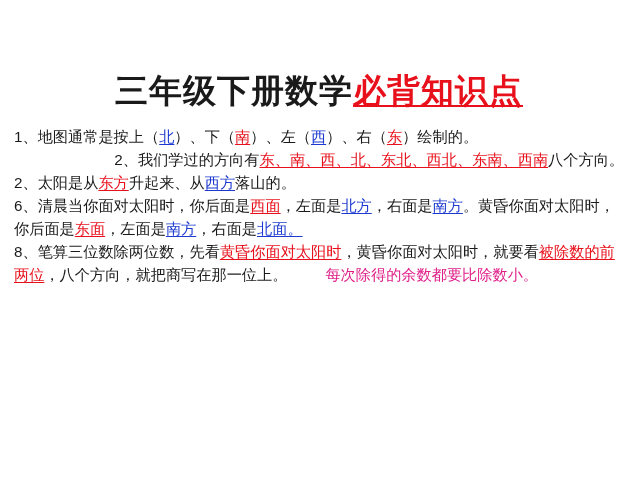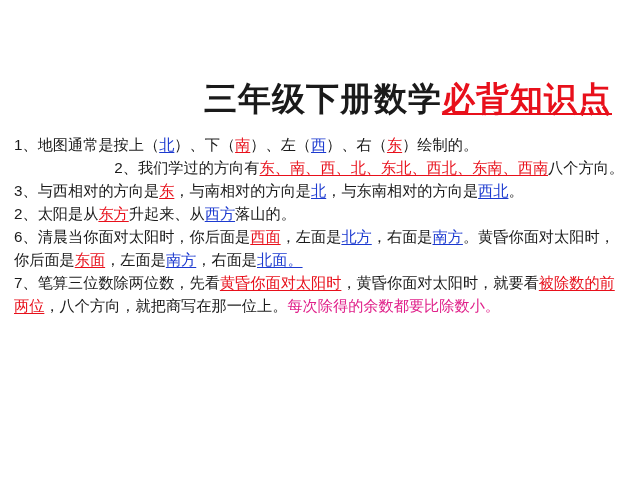--- a/index.html
+++ b/index.html
@@ -14,22 +14,22 @@
     overflow: hidden;
   }
   .page {
     position: relative;
     width: 638px;
     height: 481px;
     box-sizing: border-box;
     padding: 0 14px;
   }
   .title {
-    text-align: right;
-    margin: 12px;
+    text-align: center;
+    margin: 4px;
     padding-top: 67px;
     font-size: 33px;
     font-weight: bold;
     line-height: 1.2;
     letter-spacing: 1px;
     white-space: nowrap;
   }
   .title .t-black {
     color: #1a1a1a;
   }
@@ -48,34 +48,33 @@
   .line {
     white-space: normal;
   }
   .u {
     text-decoration: underline;
     text-decoration-thickness: 1px;
     text-underline-offset: 2px;
   }
   .blue { color: #1c3ad0; }
   .red { color: #e8101b; }
-  .pink { color: #e0218a; }
+  .pink { color: #e0218a; margin-left: 38px; }
   .black { color: #1a1a1a; }
 </style>
 </head>
 <body>
 
 <div class="page">
 
   <h1 class="title">
     <span class="t-black">三年级下册数学</span><span class="t-red">必背知识点</span>
   </h1>
 
   <div class="body" id="lines-container">
       <p class="line" style="margin: 0px;"><span class="black">1、地图通常是按上（</span><span class="blue u">北</span><span class="black">）、下（</span><span class="red u">南</span><span class="black">）、左（</span><span class="blue u">西</span><span class="black">）、右（</span><span class="red u">东</span><span class="black">）绘制的。</span></p>
       <p class="line" style="margin: 0px; text-align: right;"><span class="black">2、我们学过的方向有</span><span class="red u">东、南、西、北、东北、西北、东南、西南</span><span class="black">八个方向。</span></p>
-      <p class="line" style="margin: 0px;"><span class="black">3、与西相对的方向是</span><span class="red u">东</span><span class="black">，与南相对的方向是</span><span class="blue u">北</span><span class="black">，与东南相对的方向是</span><span class="blue u">西北</span><span class="black">。</span></p>
       <p class="line" style="margin: 0px;"><span class="black">2、太阳是从</span><span class="red u">东方</span><span class="black">升起来、从</span><span class="blue u">西方</span><span class="black">落山的。</span></p>
       <p class="line" style="margin: 0px;"><span class="black">6、清晨当你面对太阳时，你后面是</span><span class="red u">西面</span><span class="black">，左面是</span><span class="blue u">北方</span><span class="black">，右面是</span><span class="blue u">南方</span><span class="black">。黄昏你面对太阳时，你后面是</span><span class="red u">东面</span><span class="black">，左面是</span><span class="blue u">南方</span><span class="black">，右面是</span><span class="blue u">北面。</span></p>
-      <p class="line" style="margin: 0px;"><span class="black">7、笔算三位数除两位数，先看</span><span class="red u">黄昏你面对太阳时</span><span class="black">，黄昏你面对太阳时，就要看</span><span class="red u">被除数的前两位</span><span class="black">，八个方向，就把商写在那一位上。</span><span class="pink">每次除得的余数都要比除数小。</span></p>
+      <p class="line" style="margin: 0px;"><span class="black">8、笔算三位数除两位数，先看</span><span class="red u">黄昏你面对太阳时</span><span class="black">，黄昏你面对太阳时，就要看</span><span class="red u">被除数的前两位</span><span class="black">，八个方向，就把商写在那一位上。</span><span class="pink">每次除得的余数都要比除数小。</span></p>
     </div>
 
 </div>
 
 </body></html>

